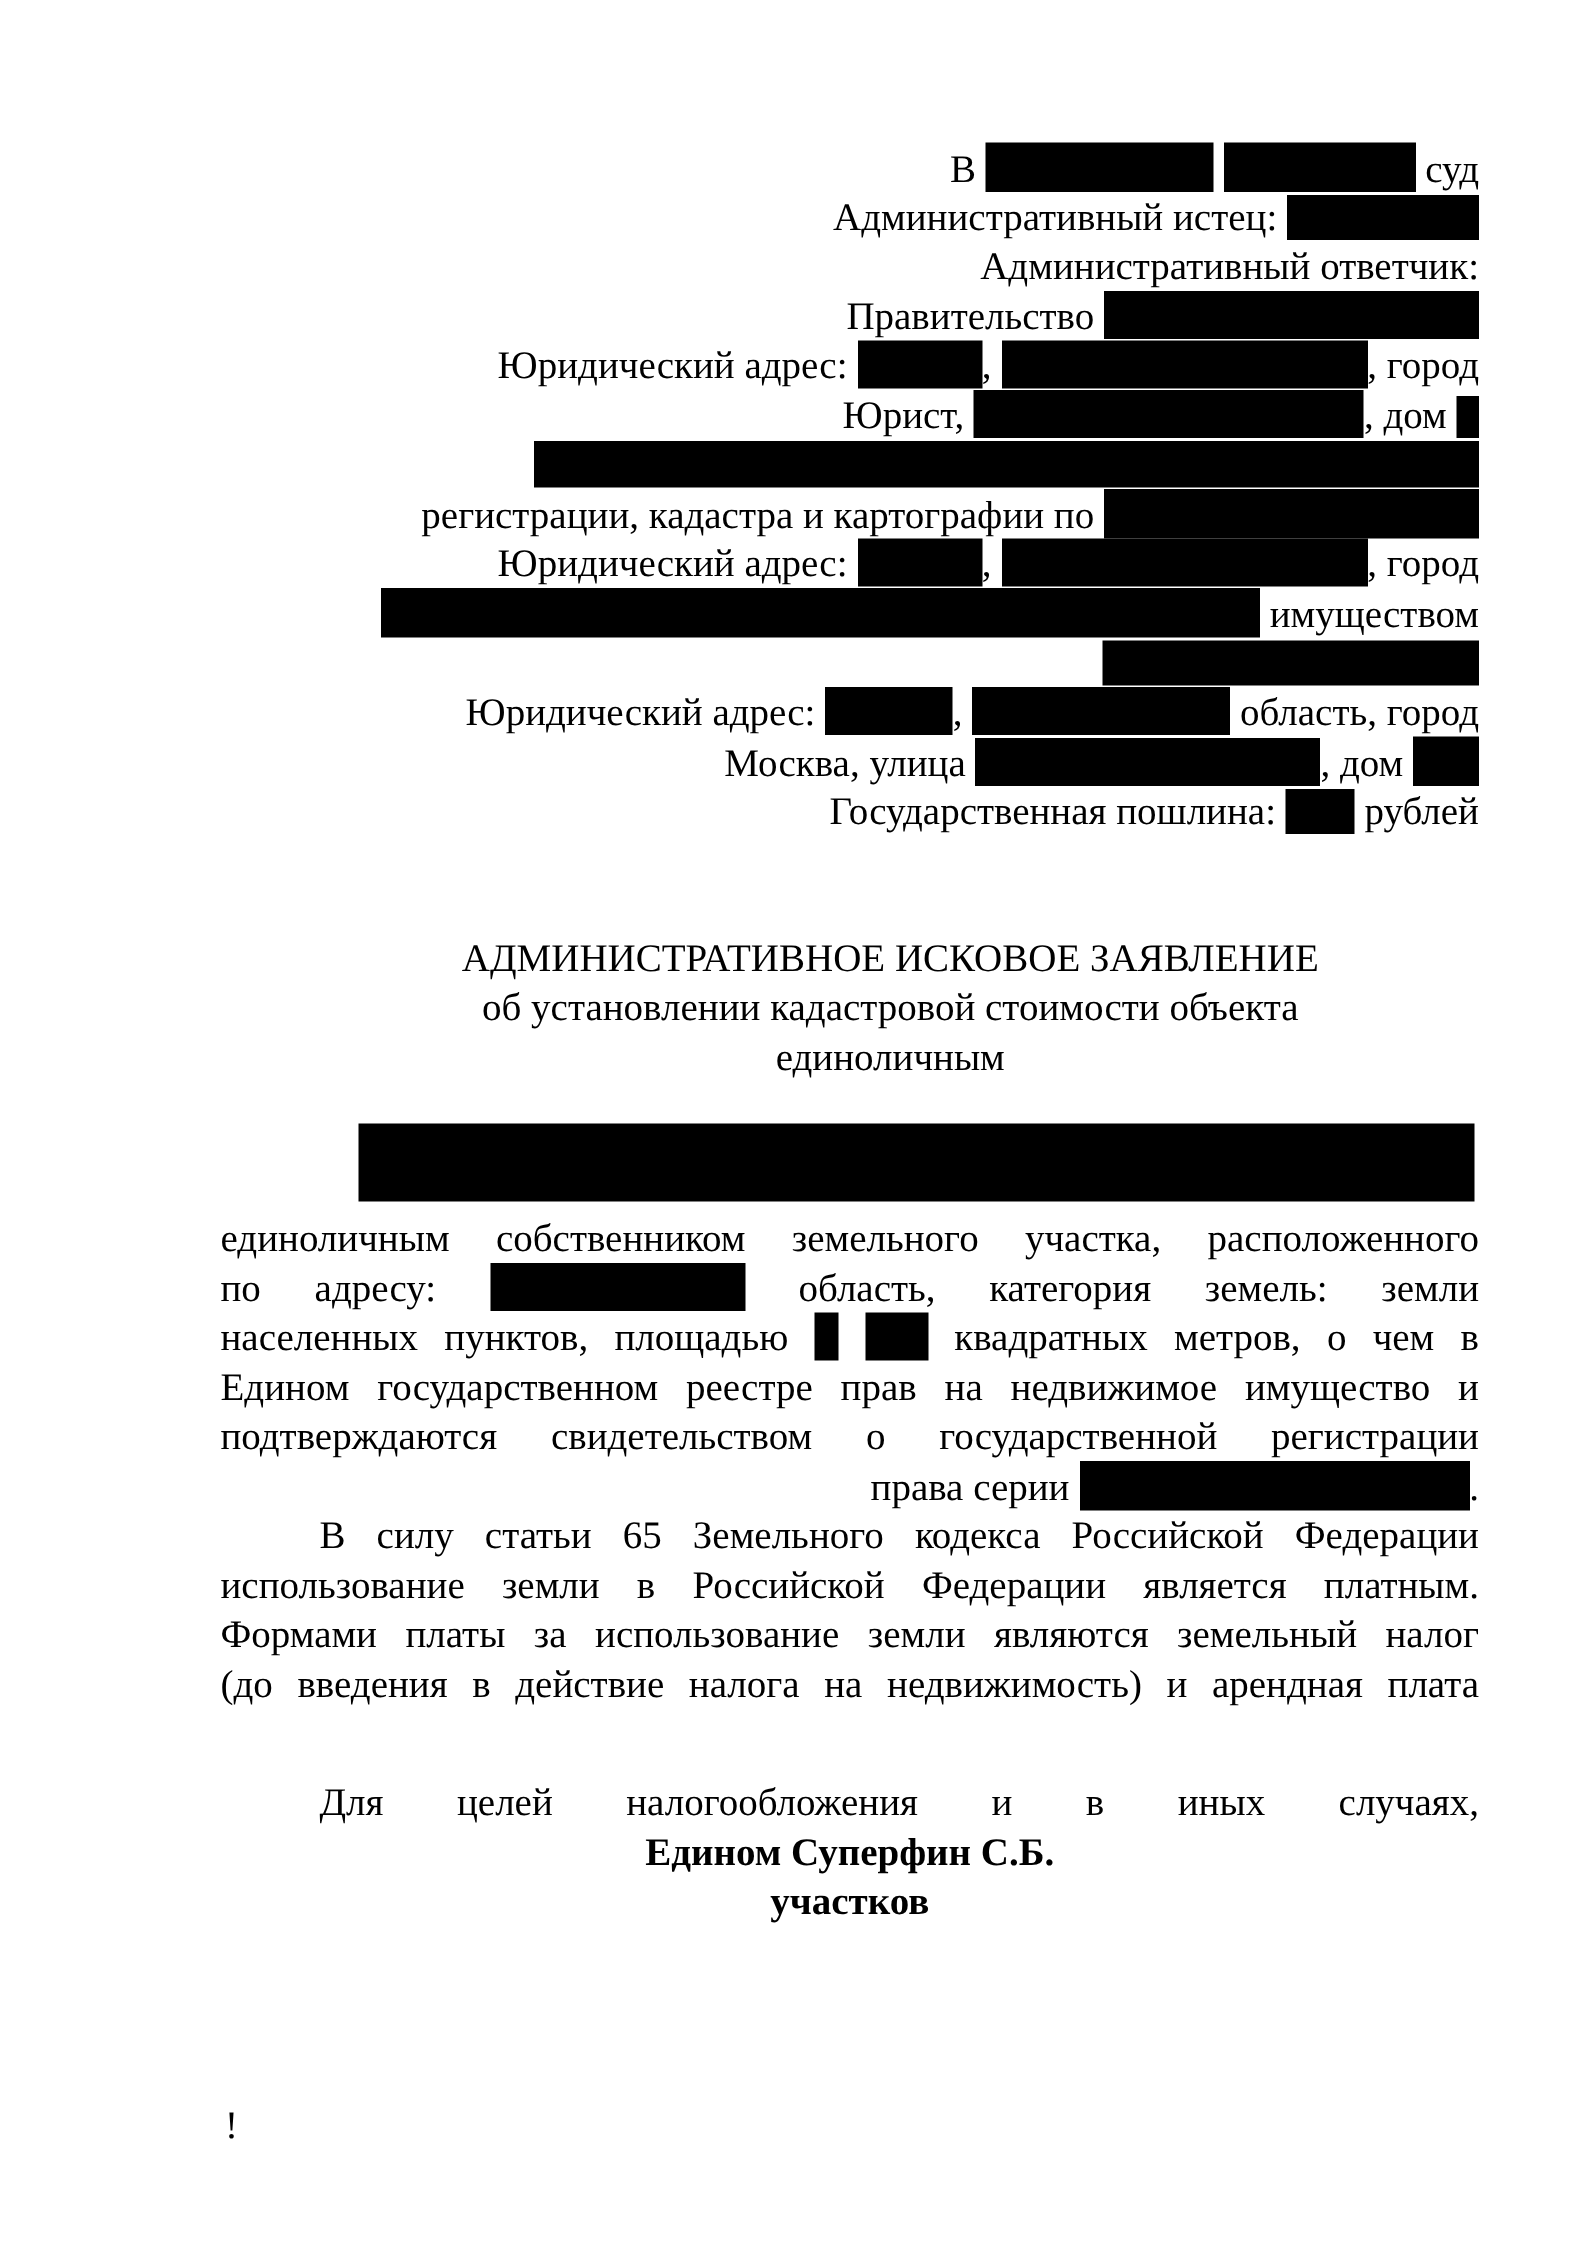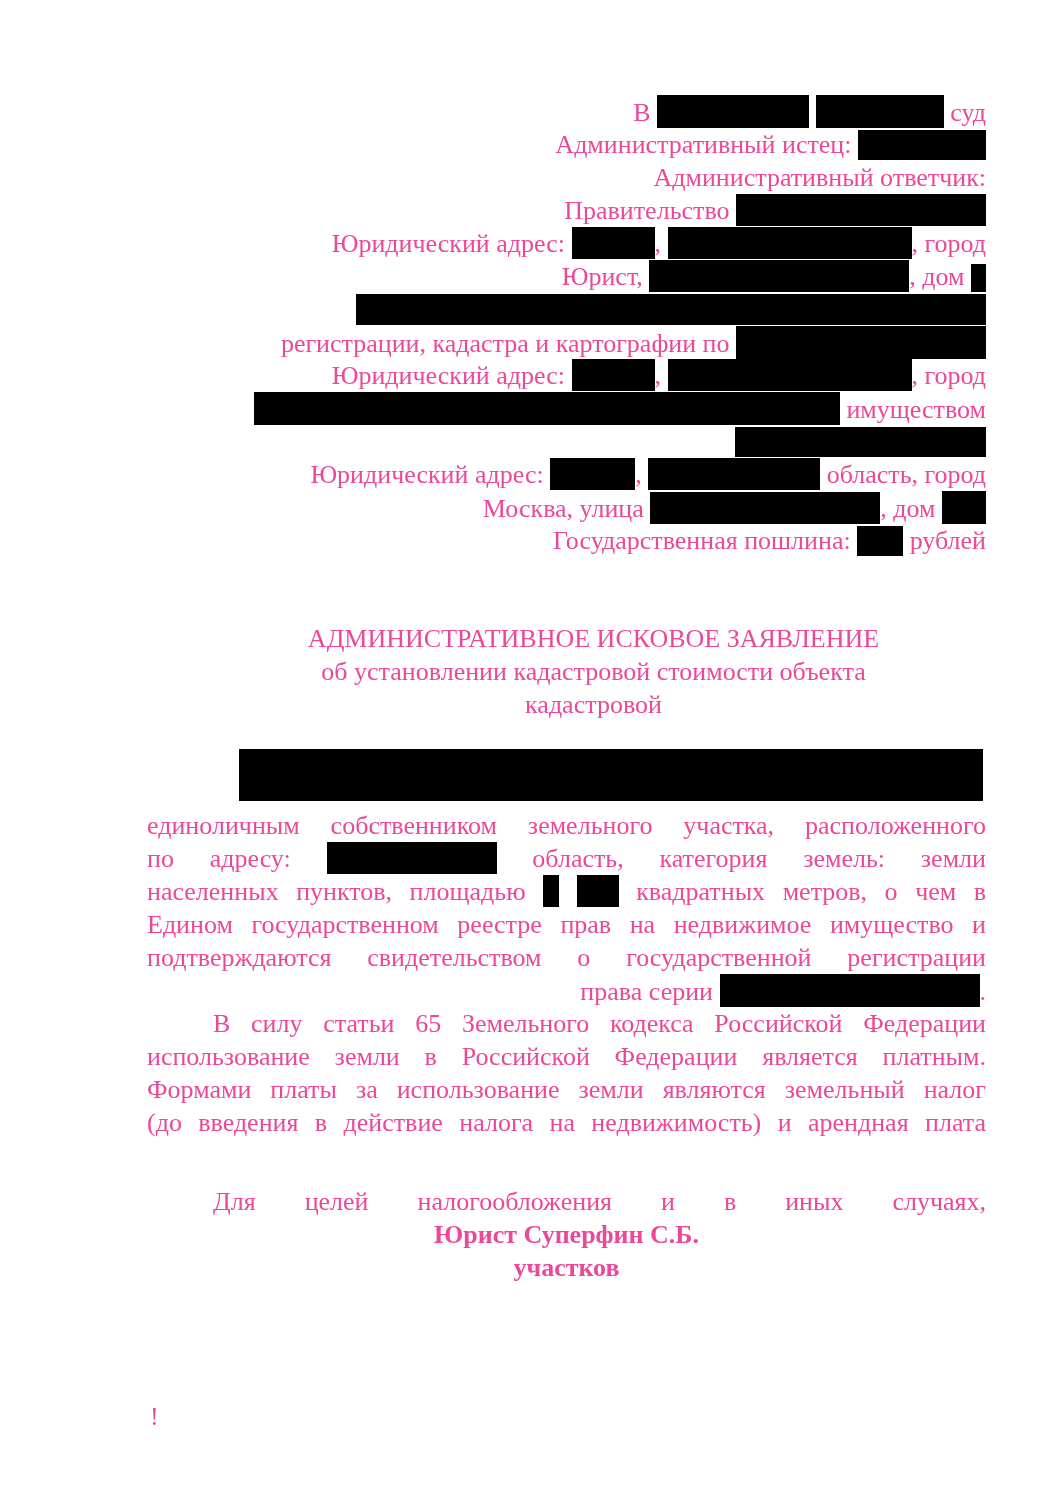--- a/index.html
+++ b/index.html
@@ -4,21 +4,21 @@
 <style>
   html,body{margin:0;padding:0;}
   body{background:#e8e8e8;}
   .page{
     position:relative;
     width:1061px;height:1500px;
     background:#ffffff;
     margin:0 auto;
     font-family:"Liberation Serif","DejaVu Serif",serif;
     font-size:26px;
-    color:#ec4899;
+    color:#000000;
     overflow:hidden;
   }
   .content{
     position:absolute;
     left:147px;top:95px;
     width:839px;
   }
   .line{
     line-height:33px;
     height:33px;
@@ -63,21 +63,21 @@
         <div class="line right"><span class="rx" style="width: 586px; height: 33px;"></span><span> имуществом</span></div>
         <div class="line right"><span class="rx" style="width: 251px; height: 30px;"></span></div>
         <div class="line right"><span>Юридический адрес: </span><span class="rx" style="width: 85px; height: 32px;"></span><span>, </span><span class="rx" style="width: 172px; height: 32px;"></span><span> область, город</span></div>
         <div class="line right"><span>Москва, улица </span><span class="rx" style="width: 230px; height: 32px;"></span><span>, дом </span><span class="rx" style="width: 44px; height: 33px;"></span></div>
         <div class="line right"><span>Государственная пошлина: </span><span class="rx" style="width: 46px; height: 30px;"></span><span> рублей</span></div>
       </div>
 
     <div class="title-block">
       <div class="line center">АДМИНИСТРАТИВНОЕ ИСКОВОЕ ЗАЯВЛЕНИЕ</div>
       <div class="line center">об установлении кадастровой стоимости объекта</div>
-      <div class="line center">кадастровой</div>
+      <div class="line center">единоличным</div>
     </div>
 
     <div class="par1">
         <div class="line auto">
           <div class="rxblock" style="margin-left: 92px; width: 744px; height: 52px; margin-bottom: 8px;"></div>
         </div>
         <div class="line justify"><span>единоличным собственником земельного участка, расположенного</span></div>
         <div class="line justify"><span>по адресу: </span><span class="rx" style="width: 170px; height: 32px;"></span><span> область, категория земель: земли</span></div>
         <div class="line justify"><span>населенных пунктов, площадью </span><span class="rx" style="width: 16px; height: 32px;"></span><span> </span><span class="rx" style="width: 42px; height: 32px;"></span><span> квадратных метров, о чем в</span></div>
         <div class="line justify"><span>Едином государственном реестре прав на недвижимое имущество и</span></div>
@@ -90,20 +90,20 @@
         <div class="line justify"><span>использование земли в Российской Федерации является платным.</span></div>
         <div class="line justify"><span>Формами платы за использование земли являются земельный налог</span></div>
         <div class="line justify"><span>(до введения в действие налога на недвижимость) и арендная плата</span></div>
       </div>
 
     <div class="par3">
         <div class="line justify" style="text-indent: 66px;"><span>Для целей налогообложения и в иных случаях,</span></div>
       </div>
 
     <div class="footer">
-      <div class="line center">Юрист Суперфин С.Б.</div>
+      <div class="line center">Едином Суперфин С.Б.</div>
       <div class="line center">участков</div>
     </div>
 
   </div>
 
   <div class="bang">!</div>
 </div>
 
 </body></html>

